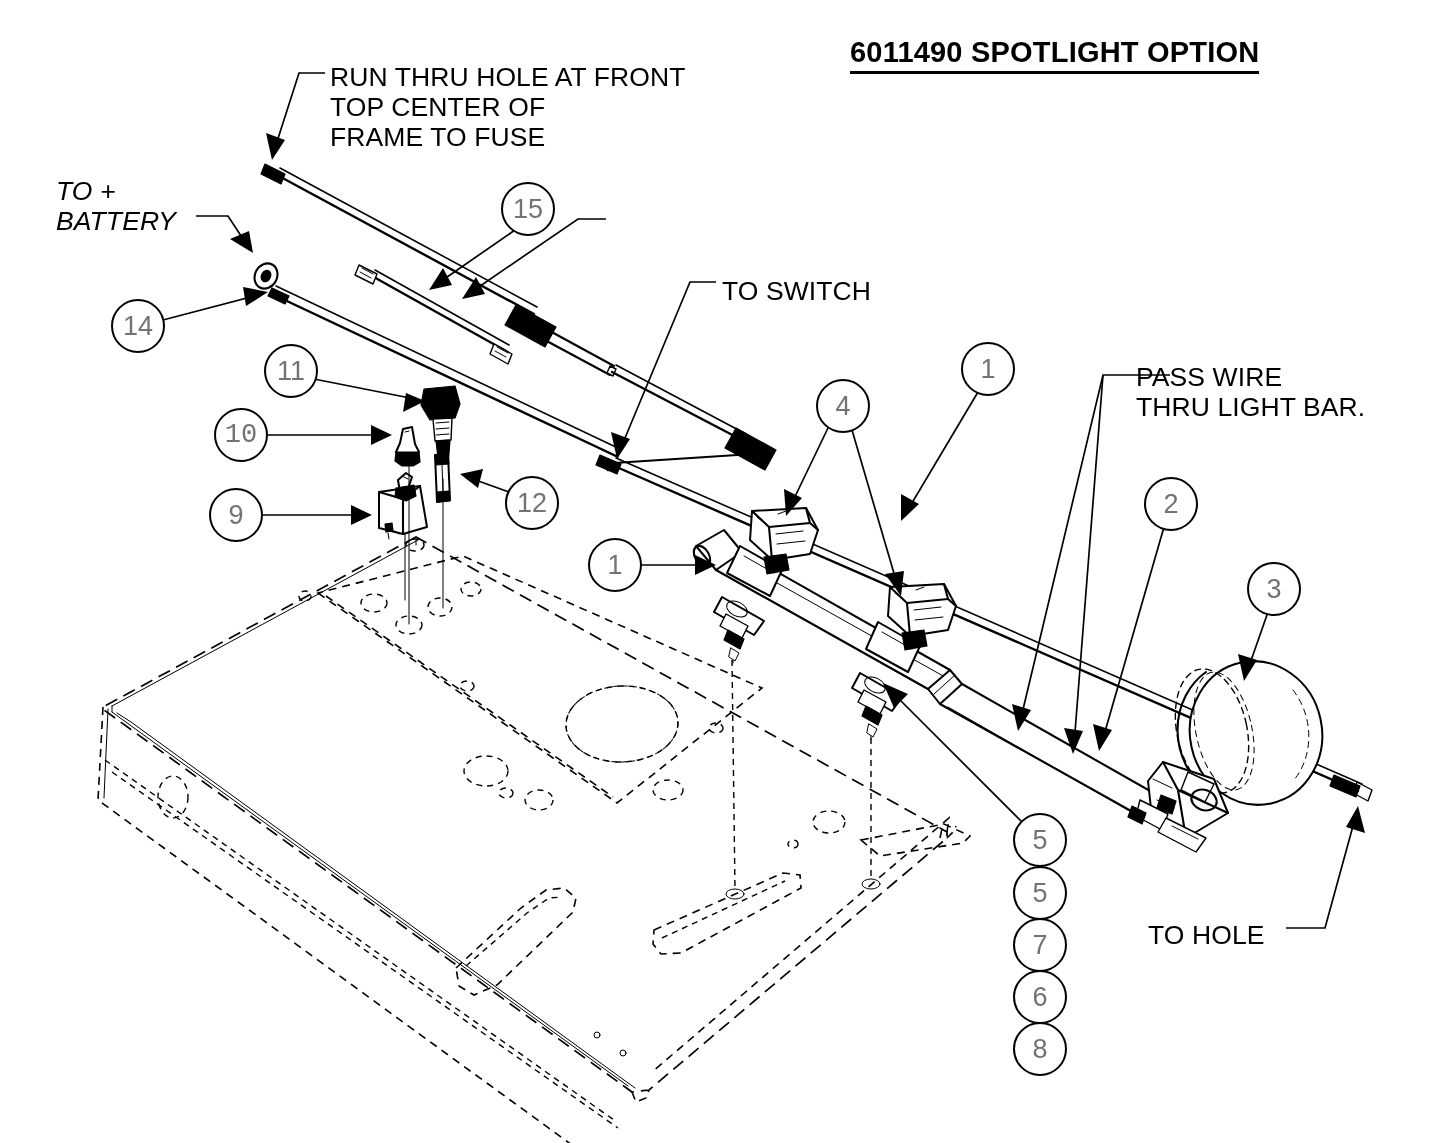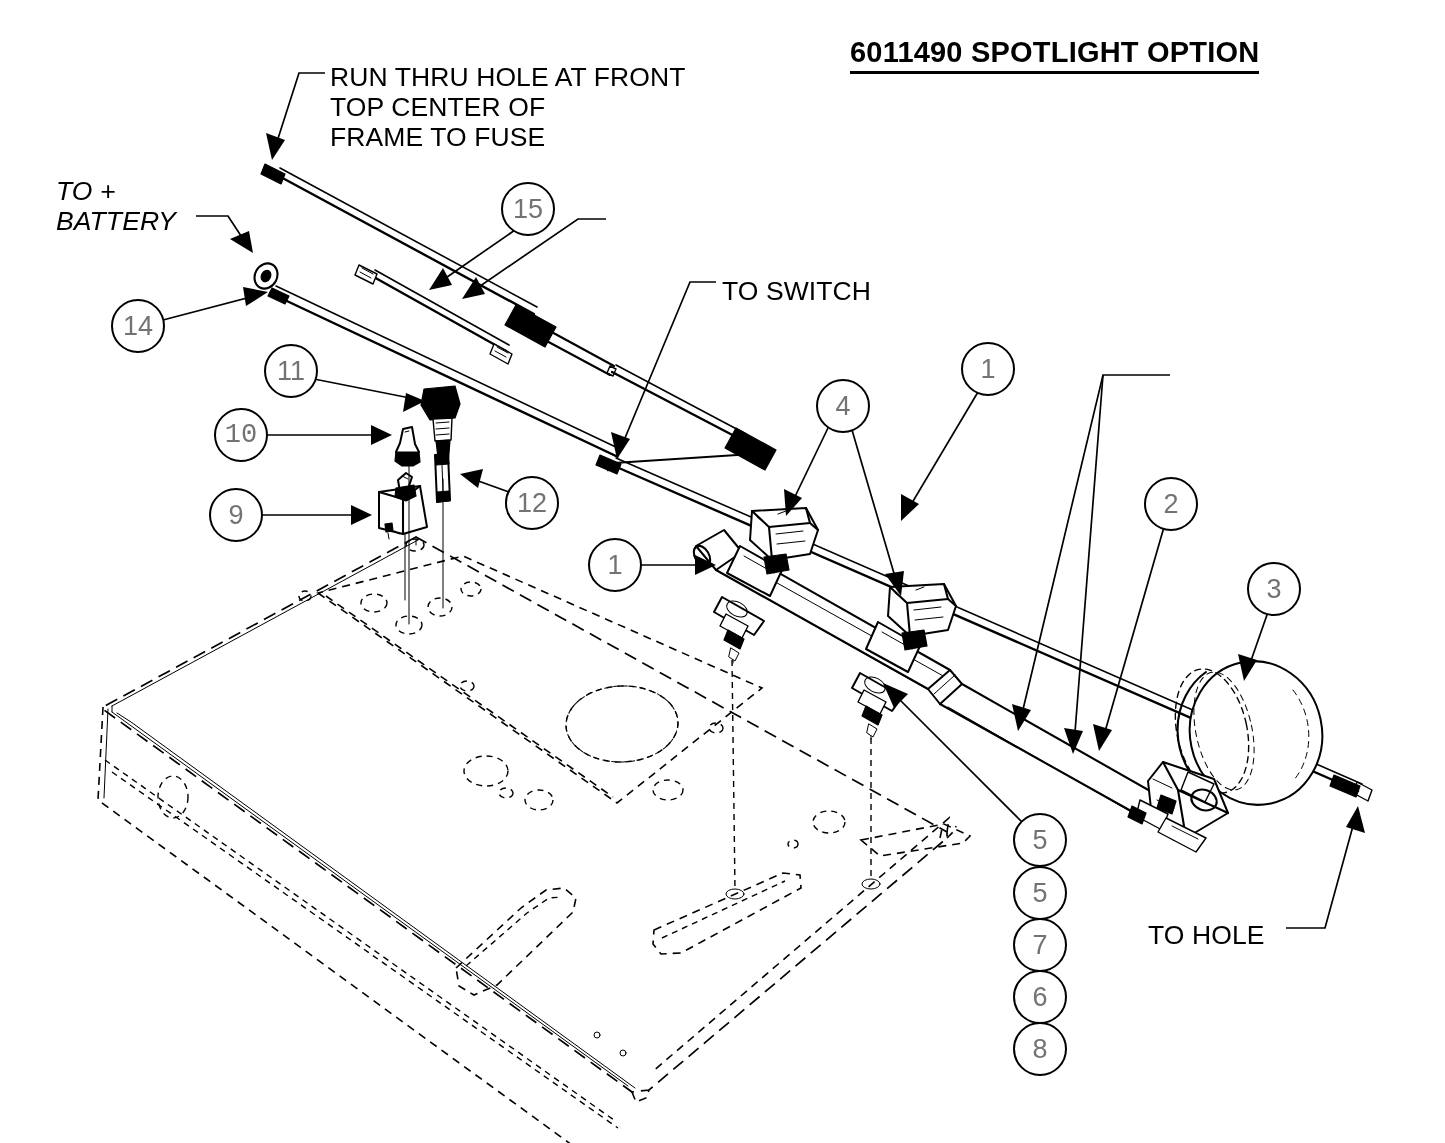--- a/index.html
+++ b/index.html
@@ -420,20 +420,22 @@
   <div class="anno ctr" style="left:330px; top:62px;  width:390px;">RUN THRU HOLE AT FRONT
 TOP CENTER OF
 FRAME TO FUSE</div>
 
   <div class="anno ctr" style="left:56px;  top:176px; width:200px;font-style:italic;">TO +
 BATTERY</div>
 
 
   <div class="anno" style="left:722px; top:270px; width:190px;margin-top:6px;">TO SWITCH</div>
 
+  <div class="anno ctr" style="left:1136px; top:362px; width:300px;">PASS WIRE
+THRU LIGHT BAR.</div>
 
   <div class="anno" style="left:1148px; top:920px; width:150px;">TO HOLE</div>
 
   <div class="bnum" style="left:502px;  top:183px;">15</div>
   <div class="bnum" style="left:112px;  top:300px;">14</div>
   <div class="bnum" style="left:265px;  top:345px;">11</div>
   <div class="bnum" style="left:962px;  top:343px;">1</div>
   <div class="bnum" style="left:817px;  top:380px;">4</div>
   <div class="bnum" style="left:215px;  top:409px;font-family:Liberation Mono, monospace;">10</div>
   <div class="bnum" style="left:1145px; top:478px;">2</div>

